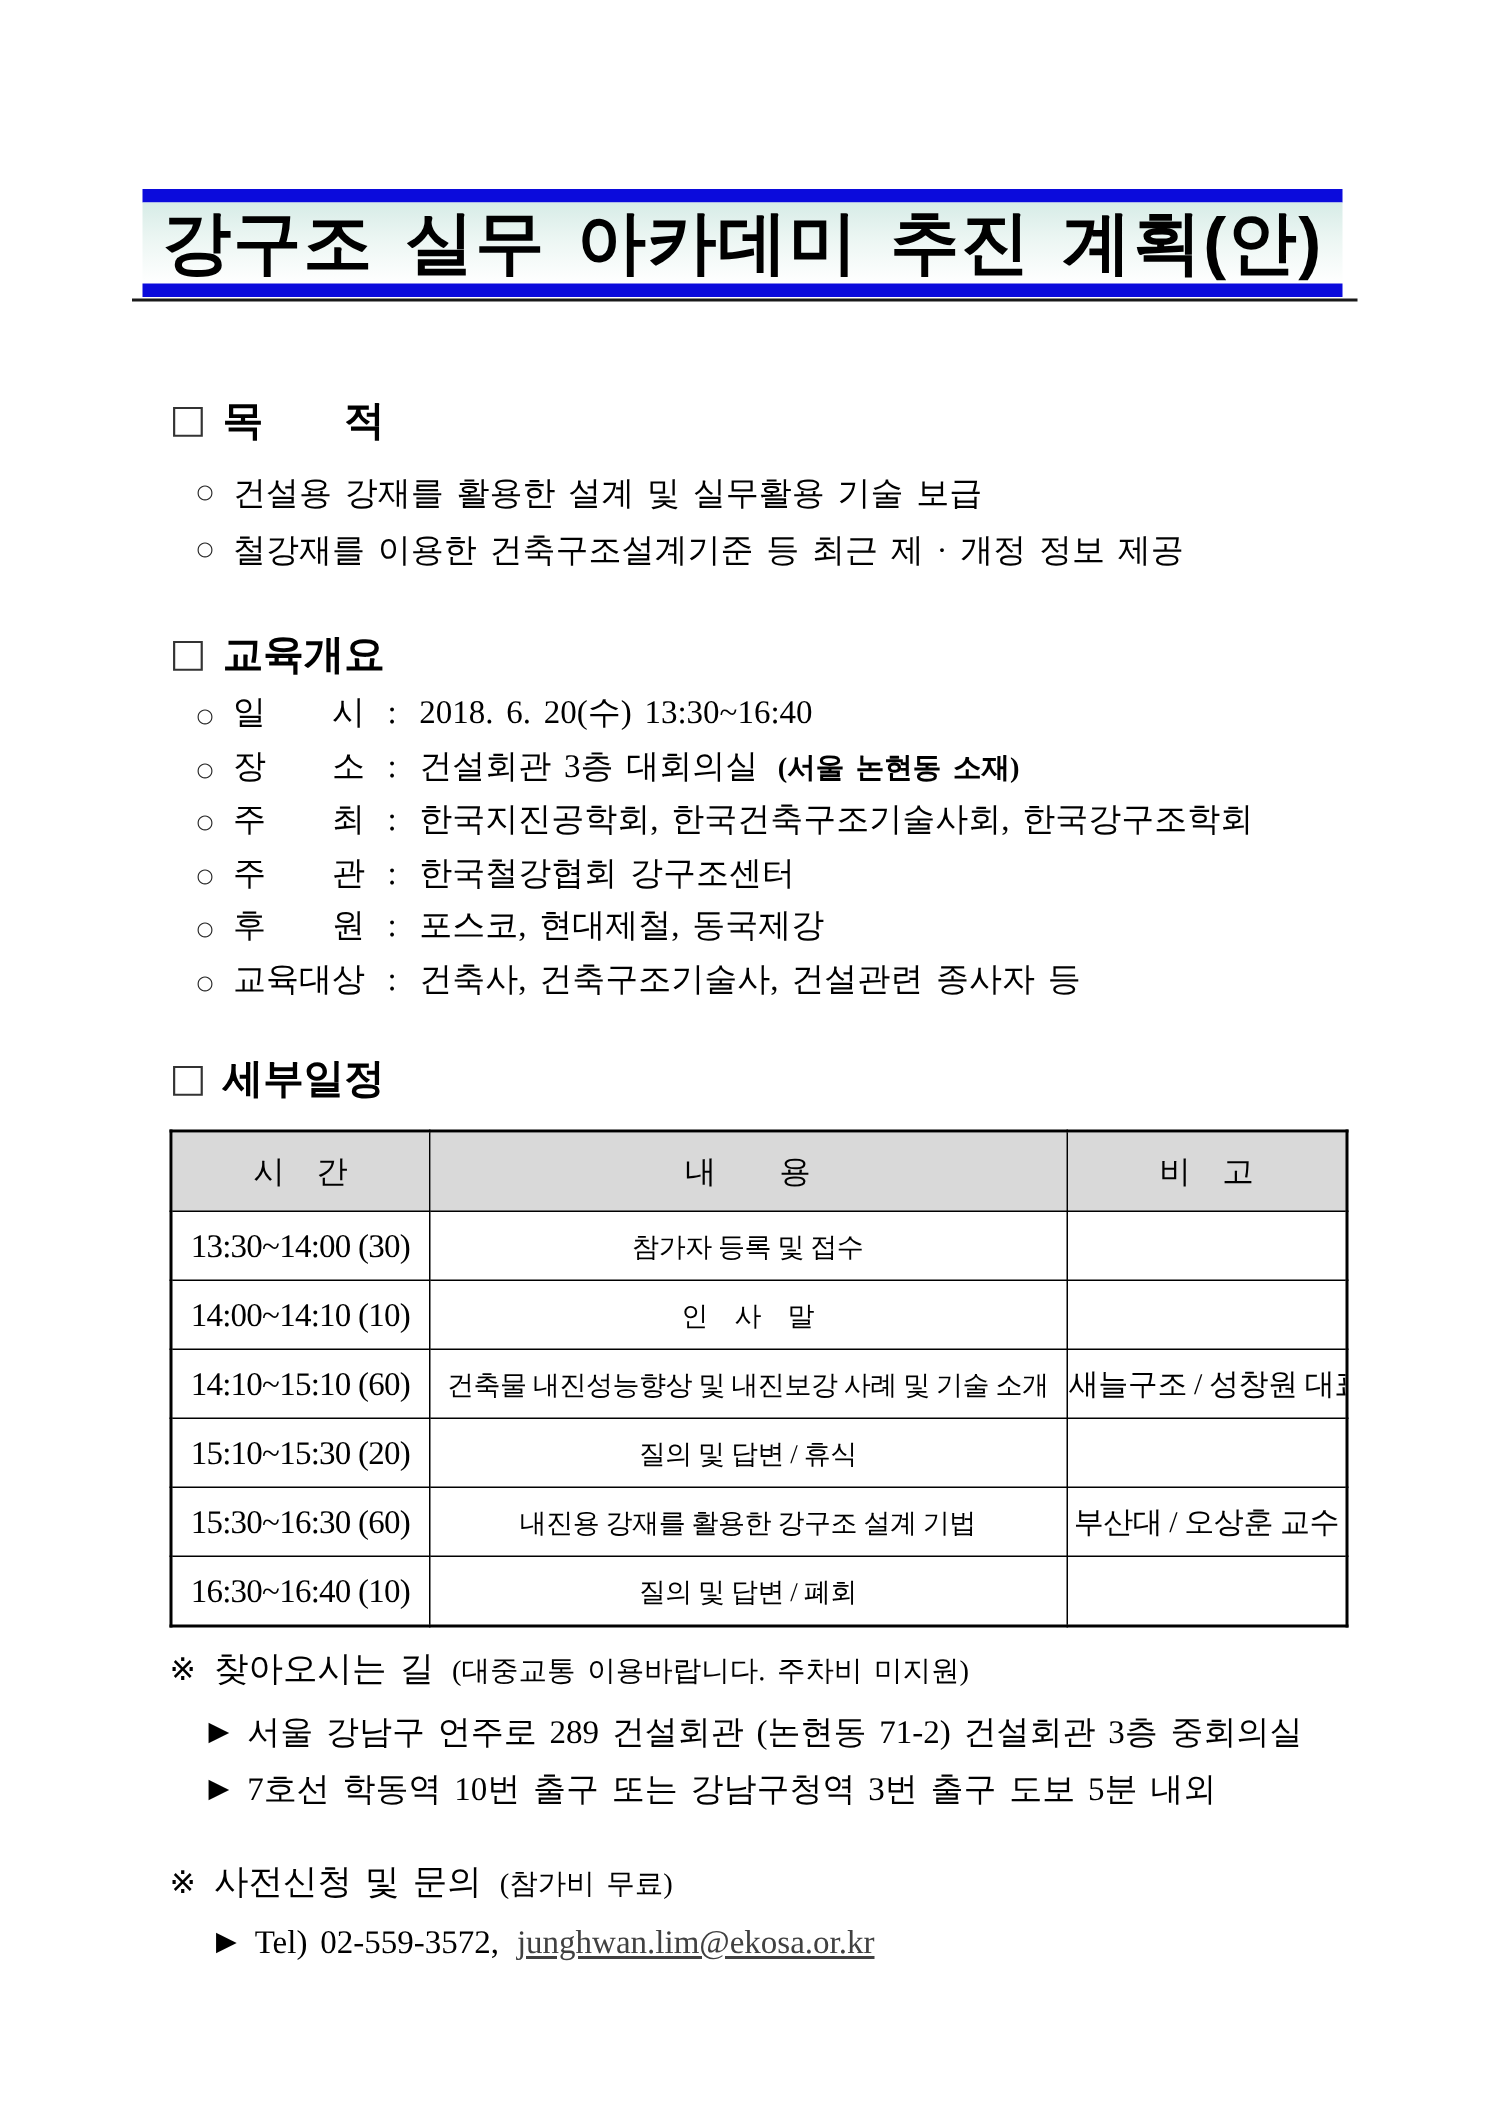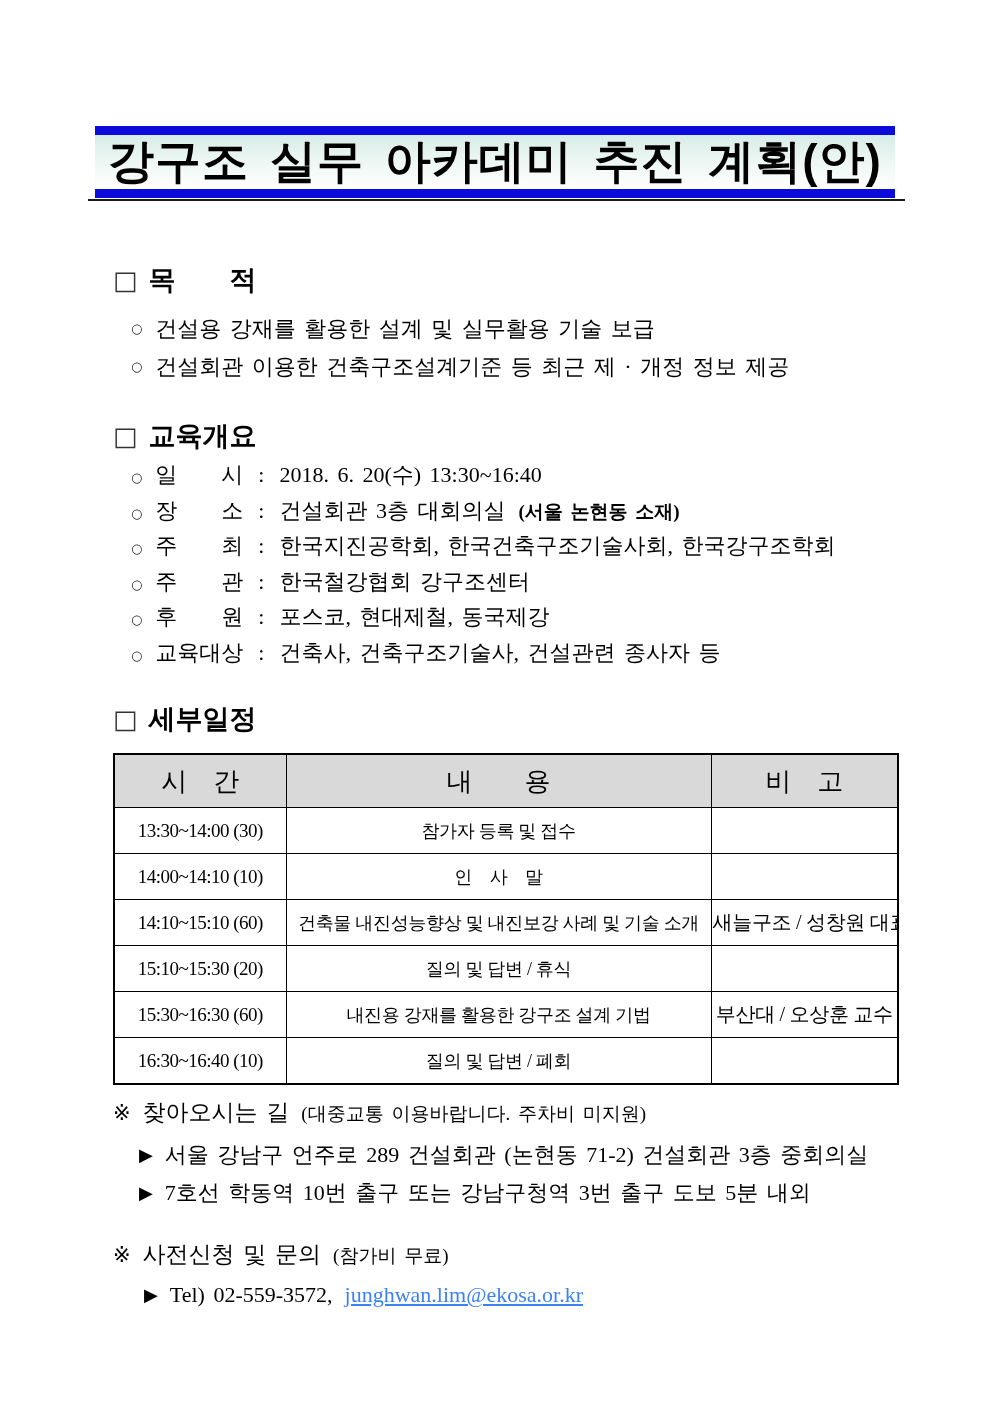--- a/index.html
+++ b/index.html
@@ -49,46 +49,46 @@
   .ov-colon { margin:0 2px; }
   .ov-note { font-size:19px;font-weight:bold; }
 
   
   .sched {
     position:absolute; left:113px; top:753px; width:784px;
     border-collapse:collapse; table-layout:fixed;
     border:2px solid #000;
   }
   .sched th, .sched td { border:1px solid #000; text-align:center; vertical-align:middle; overflow:hidden; }
-  .sched thead th { background:#d9d9d9; height:50px; font-weight:normal; font-size:26px; }
+  .sched thead th { background:#d9d9d9; height:50px; font-weight:normal; font-size:21px; }
   .sched tbody td { height:43px; }
   .col-time   { width:172px; }
   .col-content{ width:425px; }
   .col-remark { width:187px; }
-  td.t-time   { font-size:19px; letter-spacing:-0.5px; white-space:nowrap; }
+  td.t-time   { font-size:22px; letter-spacing:-0.5px; white-space:nowrap; }
   td.t-content{ font-size:18px; letter-spacing:-0.3px; white-space:nowrap; }
   td.t-remark { font-size:20px; letter-spacing:-0.3px; white-space:nowrap; }
 
   
   .ref-line {
     position:absolute; left:113px;
     display:flex; align-items:baseline; gap:12px;
     font-size:23px; word-spacing:3px; line-height:30px;
   }
   .refmark { font-family:"DejaVu Sans", sans-serif; font-size:21px; }
   .note { font-size:19px; }
 
   
   .arrow-line {
     position:absolute; left:139px;
     display:flex; align-items:baseline; gap:12px;
     font-size:22px; word-spacing:3px; line-height:30px; white-space:nowrap;
   }
   .arrow { font-family:"DejaVu Sans", sans-serif; font-size:18px; align-self:center; }
-  .email { color:#3b82f6; text-decoration:underline; cursor:pointer; }
+  .email { color:#404040; text-decoration:underline; cursor:pointer; }
 </style>
 </head>
 <body>
 
 <div id="page">
 
   <div class="banner">
     <div class="banner-bar"></div>
     <div class="banner-body">
       <span class="banner-title">강구조 실무 아카데미 추진 계획(안)</span>
@@ -100,21 +100,21 @@
   <div class="section-h" style="top:264px;">
     <span class="sq">□</span>
     <span>목　　적</span>
   </div>
   <div class="bullet" style="top:311px;">
     <span class="circ">○</span>
     <span>건설용 강재를 활용한 설계 및 실무활용 기술 보급</span>
   </div>
   <div class="bullet" style="top:349px;">
     <span class="circ">○</span>
-    <span>건설회관 이용한 건축구조설계기준 등 최근 제 · 개정 정보 제공</span>
+    <span>철강재를 이용한 건축구조설계기준 등 최근 제 · 개정 정보 제공</span>
   </div>
 
   <div class="section-h" style="top:420px;">
     <span class="sq">□</span>
     <span>교육개요</span>
   </div>
   <div class="ov-list">
     <div class="ov-item">
       <span class="circ">○</span>
       <span class="ov-label">일　　시</span>

